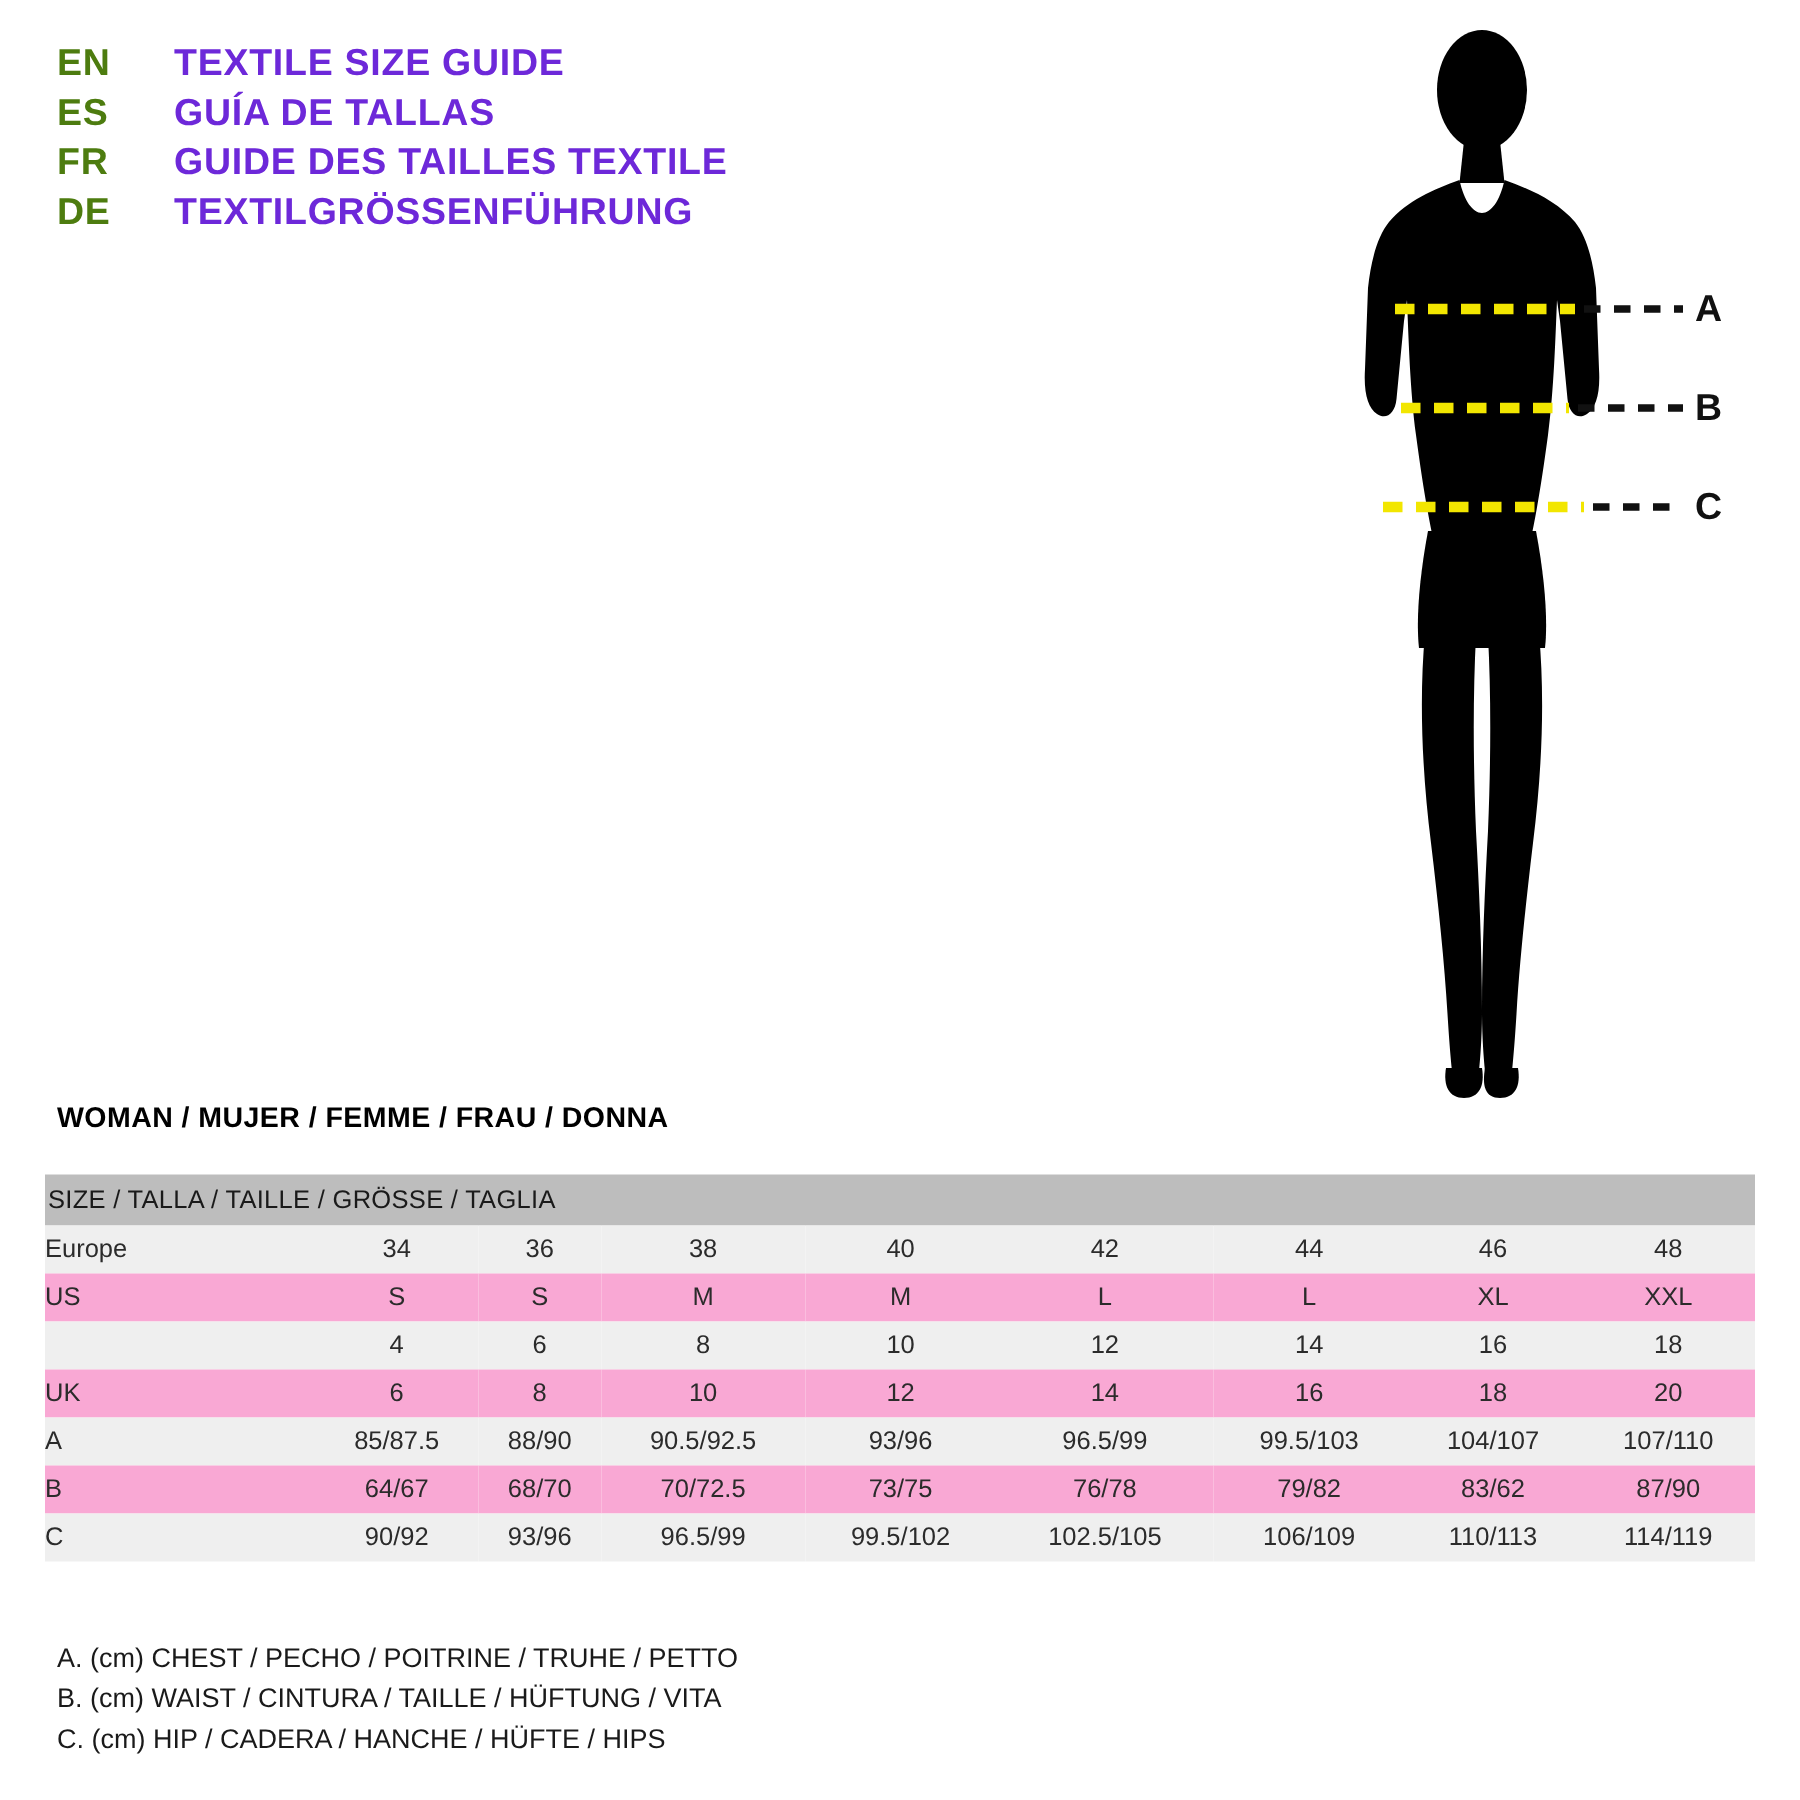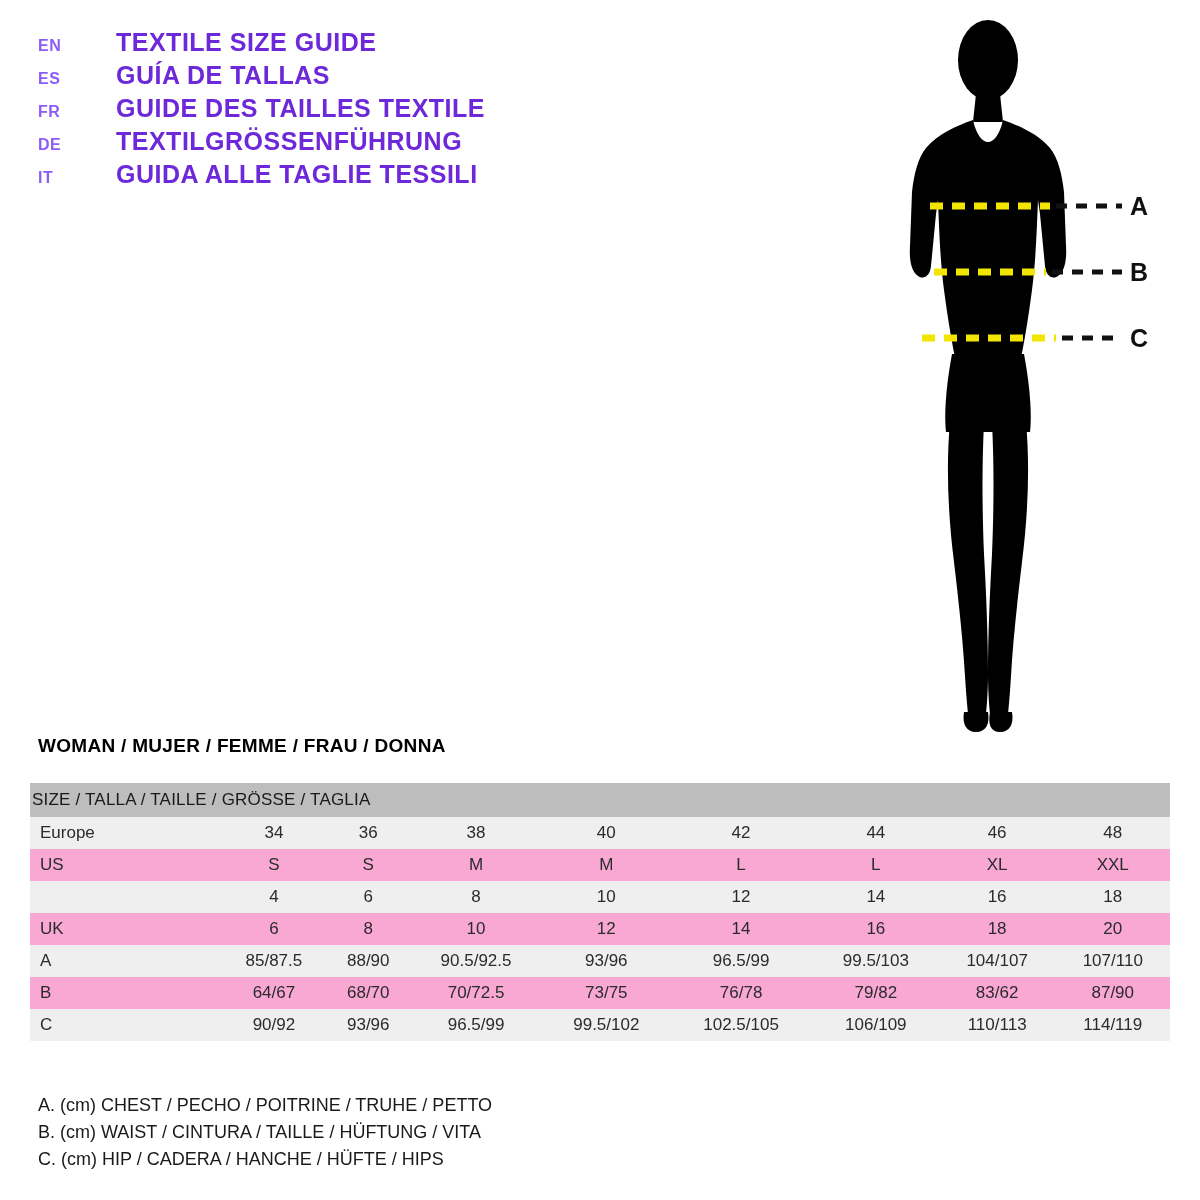--- a/index.html
+++ b/index.html
@@ -23,24 +23,24 @@
     top: 28px;
     width: 520px;
   }
   .title-row {
     display: flex;
     align-items: baseline;
     height: 33px;
   }
   .title-lang {
     width: 78px;
-    font-size: 16px;
+    font-size: 25px;
     font-weight: 700;
     letter-spacing: 0.5px;
-    color: #8b5cf6;
+    color: #4d7c0f;
   }
   .title-text {
     font-size: 25px;
     font-weight: 700;
     letter-spacing: 0.5px;
     color: #6d28d9;
     white-space: nowrap;
   }
 
   
@@ -101,21 +101,20 @@
     text-align: left;
     padding-left: 2px;
     font-weight: 400;
     font-size: 17px;
     letter-spacing: 0.2px;
     height: 34px;
     line-height: 34px;
   }
   .size-table td.row-label {
     text-align: left;
-    padding-left: 10px;
     width: 180px;
   }
   .row-light td { background: #efefef; }
   .row-dark td { background: #f9a8d4; }
 
   
   .footnotes {
     position: absolute;
     left: 38px;
     top: 1092px;
@@ -140,24 +139,20 @@
     <span class="title-lang">ES</span>
     <span class="title-text">GUÍA DE TALLAS</span>
   </div>
   <div class="title-row">
     <span class="title-lang">FR</span>
     <span class="title-text">GUIDE DES TAILLES TEXTILE</span>
   </div>
   <div class="title-row">
     <span class="title-lang">DE</span>
     <span class="title-text">TEXTILGRÖSSENFÜHRUNG</span>
-  </div>
-  <div class="title-row">
-    <span class="title-lang">IT</span>
-    <span class="title-text">GUIDA ALLE TAGLIE TESSILI</span>
   </div>
 </div>
 
 <div class="figure-wrap">
   <svg class="figure-svg" width="320" height="730" viewBox="0 0 320 730">
 
     <ellipse cx="128" cy="46" rx="30" ry="40" fill="#000"></ellipse>
 
     <path d="M116 80 L140 80 L143 108 L113 108 Z" fill="#000"></path>
 

